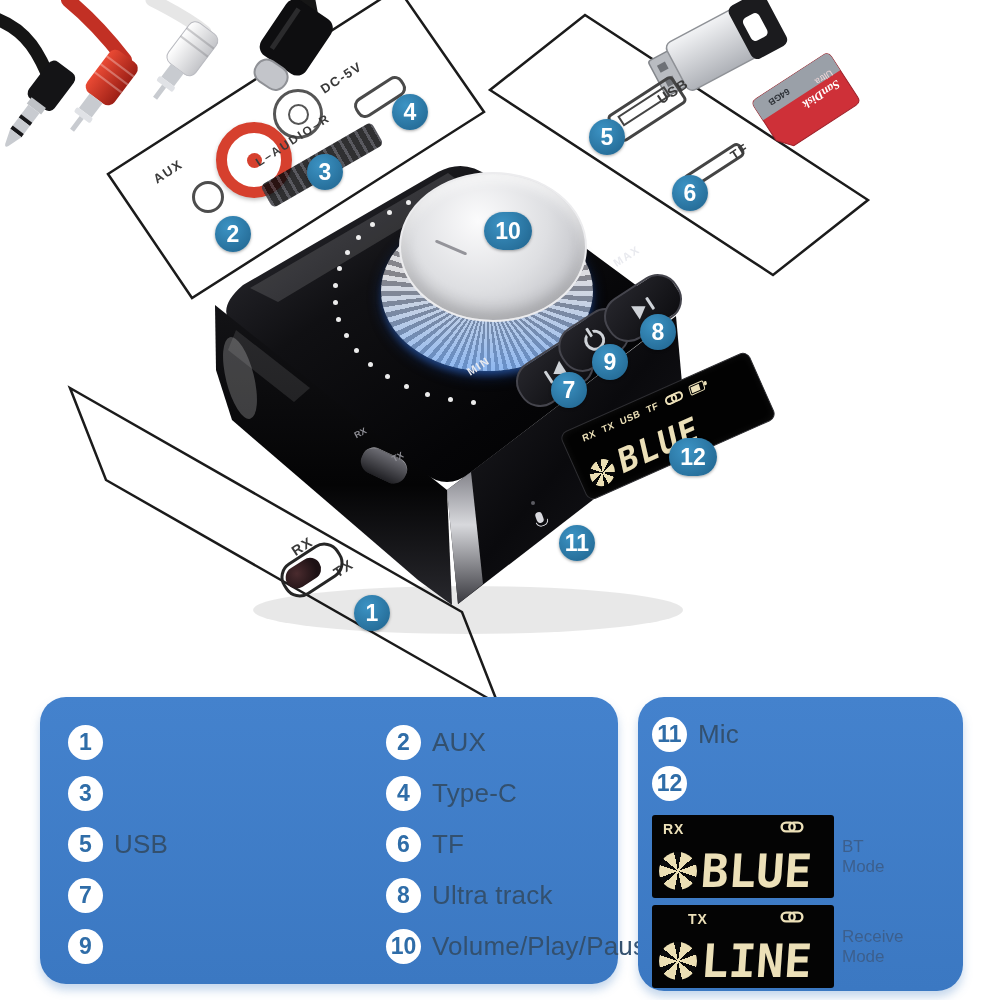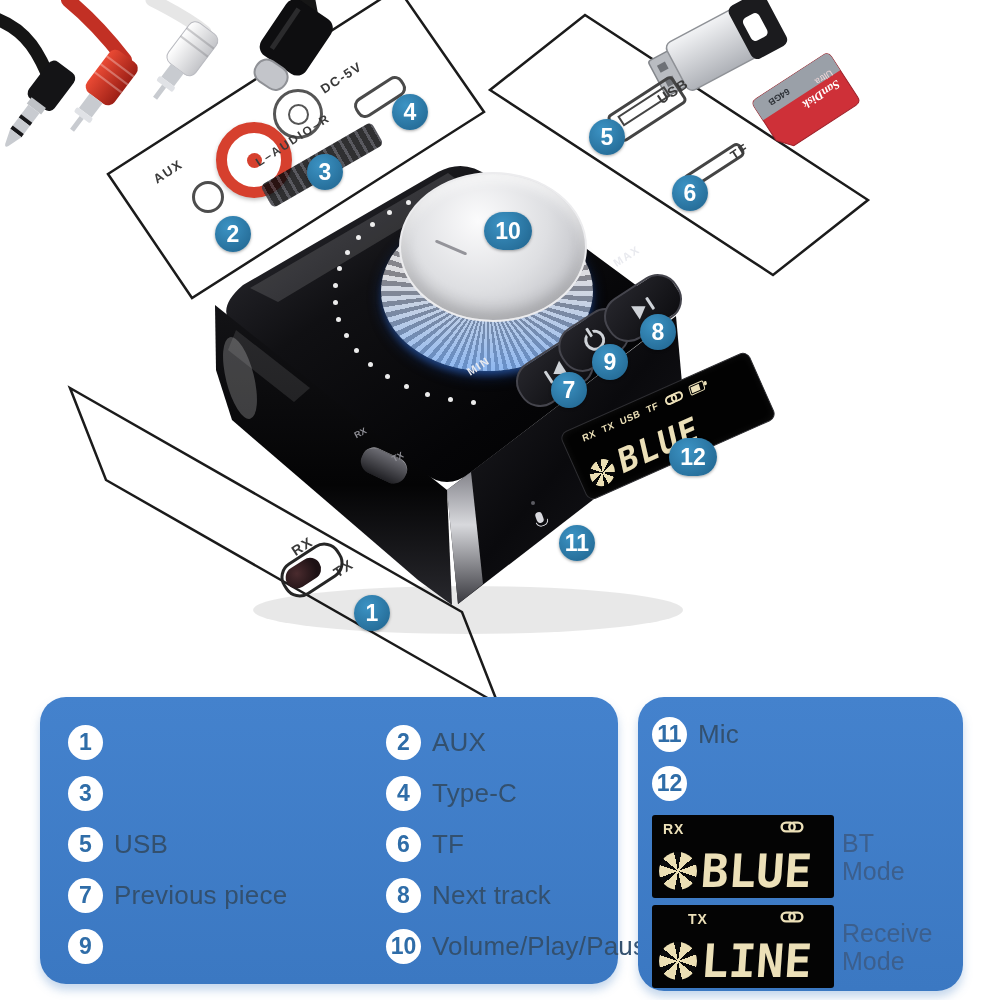--- a/index.html
+++ b/index.html
@@ -92,21 +92,21 @@
   .lnum{min-width:35px;height:35px;padding:0 2px;background:#fff;border-radius:18px;color:#2f6da8;
         font-size:23px;font-weight:bold;display:inline-flex;align-items:center;justify-content:center;box-sizing:border-box;}
   .llabel{color:#33506e;font-size:26px;letter-spacing:.2px;}
   .legend-right .litem{margin-bottom:14px;}
   .mode-row{display:flex;align-items:center;gap:8px;margin-left:0px;margin-bottom:7px;}
   .mini-display{position:relative;width:182px;height:83px;background:#040404;border-radius:3px;flex:0 0 auto;}
   .md-badge{position:absolute;left:11px;top:6px;color:#ece0b8;font-size:14px;font-weight:bold;letter-spacing:1px;}
   .md-badge.tx{left:36px;}
   .md-link{position:absolute;left:128px;top:6px;}
   .md-main{position:absolute;left:7px;bottom:6px;display:flex;align-items:center;gap:4px;}
-  .md-caption{color:#3c5f8d;font-size:25px;line-height:1.12;}
+  .md-caption{color:#3c5f8d;font-size:17px;line-height:1.12;}
 </style>
 </head>
 <body>
 
 <div id="stage">
 
   <svg id="scene" width="1000" height="1000" viewBox="0 0 1000 1000">
     <defs>
       <linearGradient id="topGrad" x1="0" y1="0" x2="1" y2="1">
         <stop offset="0" stop-color="#34343b"></stop>
@@ -325,25 +325,24 @@
     <div class="litem">
         <span class="lnum">5</span>
         <span class="llabel">USB</span>
       </div>
     <div class="litem">
         <span class="lnum">6</span>
         <span class="llabel">TF</span>
       </div>
     <div class="litem">
         <span class="lnum">7</span>
-        <span class="llabel">Previous piece</span>
       </div>
     <div class="litem">
         <span class="lnum">8</span>
-        <span class="llabel">Next track</span>
+        <span class="llabel">Ultra track</span>
       </div>
     <div class="litem">
         <span class="lnum">9</span>
       </div>
     <div class="litem">
         <span class="lnum">10</span>
         <span class="llabel">Volume/Play/Pause</span>
       </div>
   </div>
 

